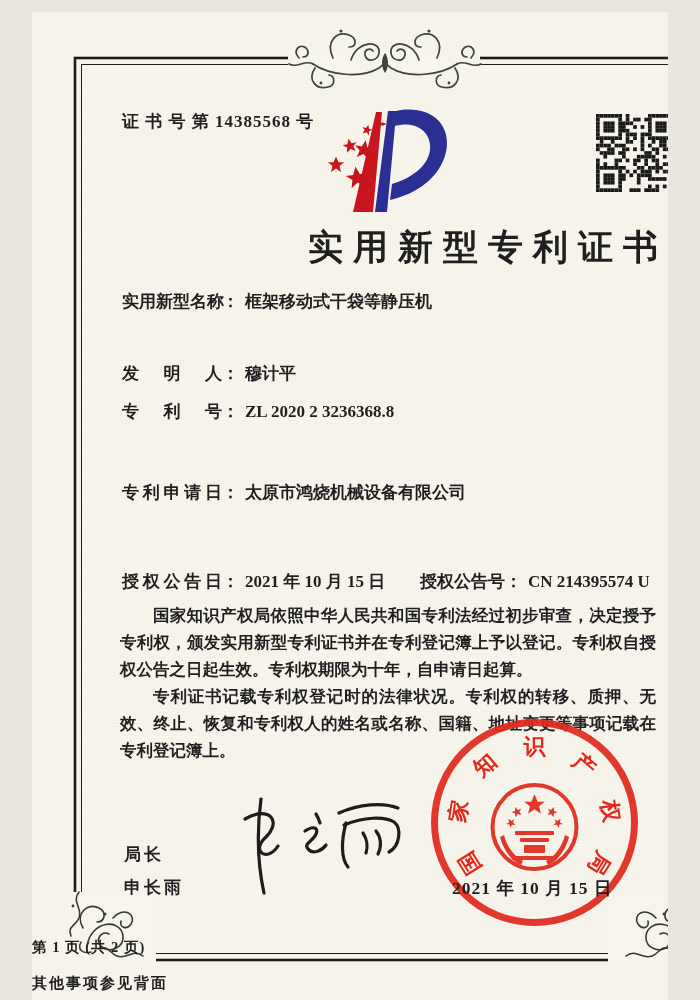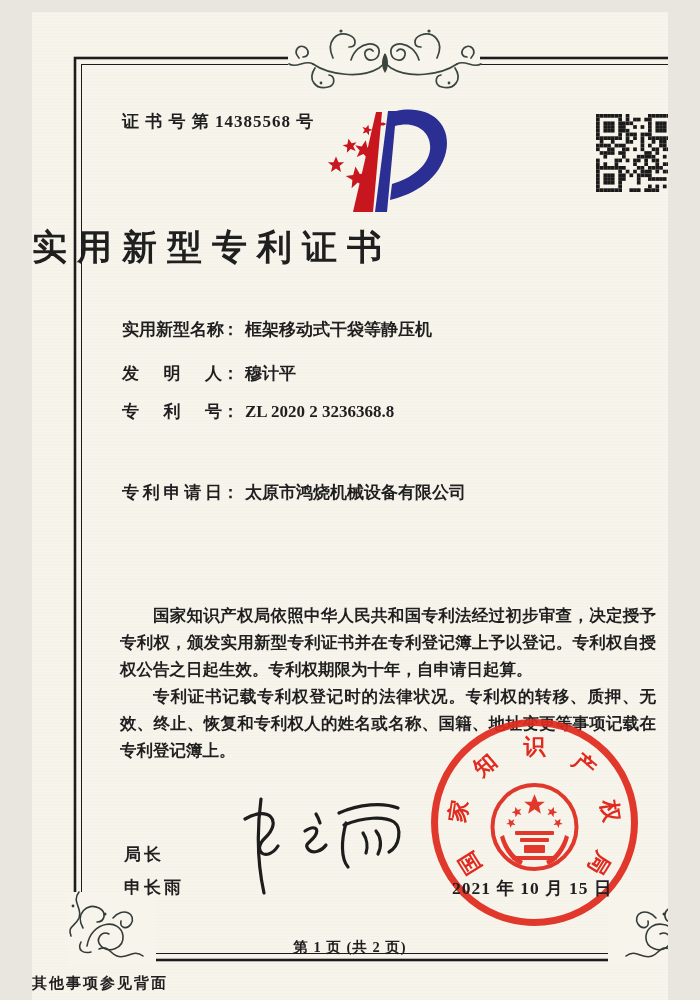--- a/index.html
+++ b/index.html
@@ -5,33 +5,33 @@
   html,body{margin:0;padding:0;background:#e8e6df;}
   .page{
     position:relative;width:636px;height:1000px;margin:12px auto;
     background:#f7f4ec;
     background-image:repeating-linear-gradient(0deg, rgba(0,0,0,0.012) 0 1px, rgba(0,0,0,0) 1px 3px);
     font-family:"Liberation Serif","DejaVu Serif",serif;
     color:#1f1f1f;overflow:hidden;
   }
   .abs{position:absolute;}
   .cert-no{left:90px;top:98px;font-size:17px;font-weight:600;letter-spacing:1px;}
-  .title{left:0;top:212px;width:100%;text-align:left;font-size:35px;font-weight:700;letter-spacing:10px;}
+  .title{left:0;top:212px;width:100%;text-align:right;font-size:35px;font-weight:700;letter-spacing:10px;}
   .field-row{left:90px;width:540px;font-size:17px;font-weight:700;white-space:nowrap;}
   .field-label{display:inline-block;width:100px;text-align:justify;text-align-last:justify;vertical-align:bottom;}
   .field-colon{display:inline-block;margin-right:6px;}
   .field-value{font-weight:700;}
   .grant-col2{position:absolute;left:298px;top:0;white-space:nowrap;}
   .paras{left:88px;top:590px;width:536px;font-size:16.5px;line-height:27px;font-weight:700;text-align:justify;}
   .paras p{margin:0;text-indent:2em;}
   .signer{left:92px;top:826px;font-size:17px;font-weight:700;letter-spacing:3px;line-height:33px;}
   .seal-wrap{left:395px;top:703px;width:215px;height:215px;}
   .seal-char{position:absolute;font-size:22px;font-weight:700;font-family:"Liberation Serif","DejaVu Serif",serif;}
   .seal-date{left:420px;top:864px;font-size:17.5px;font-weight:700;letter-spacing:1px;z-index:6;}
-  .page-info{left:0;top:926px;width:100%;text-align:center;font-size:14.5px;font-weight:600;letter-spacing:1px;}
+  .page-info{left:0;top:926px;width:100%;font-size:14.5px;font-weight:600;letter-spacing:1px;}
   .back-note{left:0;top:962px;width:100%;text-align:left;font-size:15px;font-weight:600;letter-spacing:2px;}
   .qr{left:564px;top:102px;}
   .logo{left:280px;top:96px;}
   .sig{left:185px;top:775px;z-index:7;}
 </style>
 </head>
 <body>
 
 <div class="page">
 
@@ -326,33 +326,39 @@
       <rect x="40.86" y="74.29" width="3.71" height="3.71" fill="#1a1a1a"></rect>
       <rect x="48.29" y="74.29" width="3.71" height="3.71" fill="#1a1a1a"></rect>
       <rect x="52.00" y="74.29" width="3.71" height="3.71" fill="#1a1a1a"></rect>
       <rect x="55.71" y="74.29" width="3.71" height="3.71" fill="#1a1a1a"></rect>
       <rect x="59.43" y="74.29" width="3.71" height="3.71" fill="#1a1a1a"></rect>
       <rect x="74.29" y="74.29" width="3.71" height="3.71" fill="#1a1a1a"></rect>
     </svg>
 
   <div class="abs title">实用新型专利证书</div>
 
-  <div class="abs field-row" style="top:306px;">
+  <div class="abs field-row" style="top:278px;">
     <span class="field-label">实用新型名称</span><span class="field-colon">：</span><span class="field-value">框架移动式干袋等静压机</span>
   </div>
   <div class="abs field-row" style="top:350px;">
     <span class="field-label">发明人</span><span class="field-colon">：</span><span class="field-value">穆计平</span>
   </div>
   <div class="abs field-row" style="top:388px;">
     <span class="field-label">专利号</span><span class="field-colon">：</span><span class="field-value">ZL 2020 2 3236368.8</span>
   </div>
   <div class="abs field-row" style="top:469px;">
     <span class="field-label">专利申请日</span><span class="field-colon">：</span><span class="field-value">太原市鸿烧机械设备有限公司</span>
   </div>
 
+  <div class="abs field-row" style="top:558px;">
+    <span class="field-label">授权公告日</span><span class="field-colon">：</span><span class="field-value">2021 年 10 月 15 日</span>
+    <span class="grant-col2">
+      <span>授权公告号</span><span class="field-colon">：</span><span>CN 214395574 U</span>
+    </span>
+  </div>
 
   <div class="abs paras">
     <p>国家知识产权局依照中华人民共和国专利法经过初步审查，决定授予专利权，颁发实用新型专利证书并在专利登记簿上予以登记。专利权自授权公告之日起生效。专利权期限为十年，自申请日起算。</p>
     <p>专利证书记载专利权登记时的法律状况。专利权的转移、质押、无效、终止、恢复和专利权人的姓名或名称、国籍、地址变更等事项记载在专利登记簿上。</p>
   </div>
 
   <div class="abs signer">
     <div>局长</div>
     <div>申长雨</div>
   </div>

